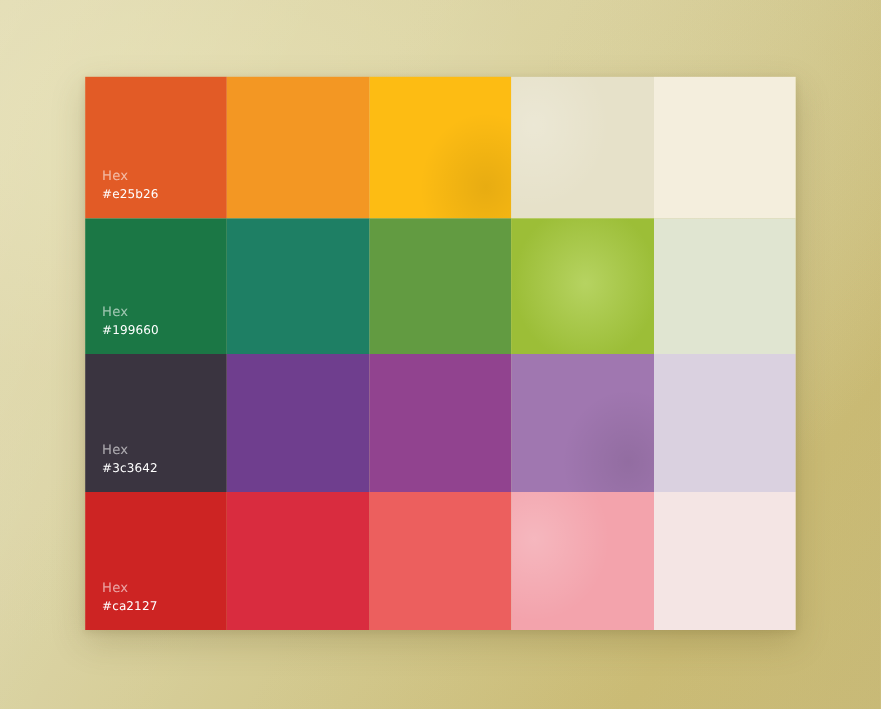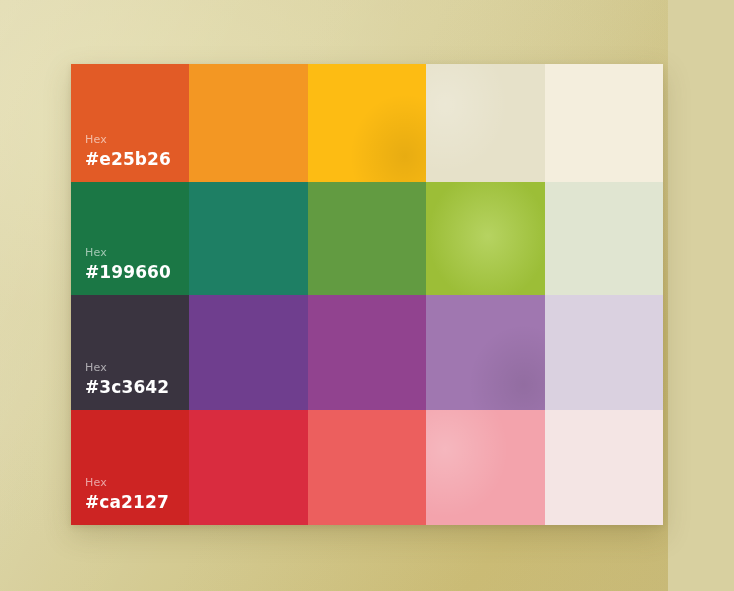--- a/index.html
+++ b/index.html
@@ -10,21 +10,21 @@
   body {
     width: 734px;
     height: 591px;
     overflow: hidden;
     font-family: "DejaVu Sans", "Liberation Sans", sans-serif;
     background: #d8d0a0;
   }
 
   #stage {
     position: relative;
-    width: 668px;
+    width: 734px;
     height: 591px;
     background:
       radial-gradient(120% 95% at 18% 18%, rgba(228,222,176,0.95) 0%, rgba(222,214,165,0.55) 38%, rgba(205,190,120,0.0) 78%),
       linear-gradient(128deg, #ddd6ab 0%, #dbd4a5 30%, #d3c98f 58%, #cdbe78 82%, #cec07e 100%);
   }
 
   
   #stage::after {
     content: "";
     position: absolute;
@@ -70,24 +70,24 @@
     display: block;
     font-size: 11px;
     letter-spacing: 0.2px;
     color: rgba(255,255,255,0.58);
     margin-bottom: 6px;
     font-weight: 400;
   }
 
   .label-hex {
     display: block;
-    font-size: 17px;
+    font-size: 10px;
     letter-spacing: 0.1px;
     color: #ffffff;
-    font-weight: 700;
+    font-weight: 400;
   }
 </style>
 </head>
 <body>
 
 <div id="stage">
   <div id="palette-grid">
       <div class="swatch" style="background: rgb(226, 91, 38);">
         <span class="sheen"></span>
         <div class="label-block">

